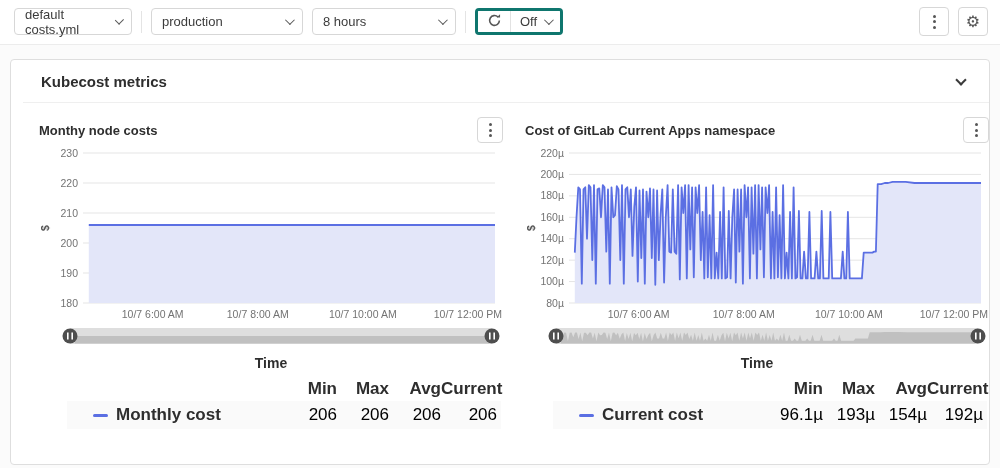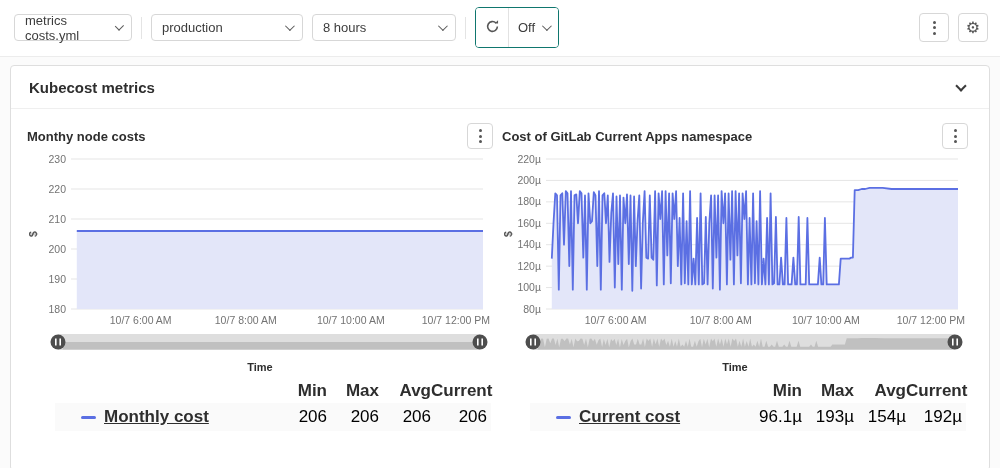--- a/index.html
+++ b/index.html
@@ -13,64 +13,64 @@
              background:#fff; border-bottom:1px solid #ececec; }
   .select {
     display:flex; align-items:center; justify-content:space-between;
     height:27px; padding:0 10px; background:#fff;
     border:1px solid #d7d7d7; border-radius:4px; cursor:pointer; color:#3c3c3c;
   }
   .select .chev { margin-left:10px; }
   .chev { width:7px; height:7px; border-right:1.6px solid #5a5a5a; border-bottom:1.6px solid #5a5a5a;
           transform:rotate(45deg) translateY(-2px); display:inline-block; }
   .vdiv { width:1px; height:22px; background:#e4e4e4; }
-  .btn-group { display:flex; align-items:stretch; height:41px; border:1px solid #0f766e;
+  .btn-group { display:flex; align-items:stretch; height:27px; border:3px solid #0f766e;
                border-radius:4px; overflow:hidden; background:#fff; }
   .btn-group .icon-btn { width:33px; display:flex; align-items:center; justify-content:center;
                border-right:1px solid #e2e2e2; cursor:pointer; background:#fff; }
   .btn-group .dd { display:flex; align-items:center; gap:7px; padding:0 9px; cursor:pointer; color:#3c3c3c; background:#fff; }
   .spacer { flex:1; }
   .sq-btn { width:30px; height:29px; border:1px solid #d7d7d7; border-radius:4px; background:#fff;
             display:flex; align-items:center; justify-content:center; cursor:pointer; }
   .kebab { display:flex; flex-direction:column; gap:2.5px; }
   .kebab i { width:3px; height:3px; border-radius:50%; background:#565656; }
   .gear-glyph { font-size:16px; color:#565656; line-height:1; }
   
-  .panel { margin:8px 10px 0 10px; background:#fff; border:1px solid #dedede; border-radius:4px;
-           height:406px; }
+  .panel { margin:14px 10px 0 10px; background:#fff; border:1px solid #dedede; border-radius:4px;
+           height:406px;padding-left:12px; }
   .panel-header { display:flex; align-items:center; justify-content:space-between;
                   padding:13px 18px 12px 18px; border-bottom:1px solid #efefef; cursor:pointer; }
   .panel-title { font-size:15px; font-weight:bold; color:#2e2e2e; }
   .panel-chev { width:8px; height:8px; border-right:2px solid #3a3a3a; border-bottom:2px solid #3a3a3a;
                 transform:rotate(45deg); margin-right:6px; margin-top:-4px; }
-  .charts-row { display:flex; gap:5px; padding:10px 12px 0 14px; }
+  .charts-row { display:flex; gap:18px; padding:10px 12px 0 14px; }
   .chart-col { width:470px; }
   .chart-head { display:flex; align-items:center; justify-content:space-between; padding:4px 2px 0 2px; height:30px;}
   .chart-title { font-size:13px; font-weight:bold; color:#2e2e2e; }
   .mini-kebab { width:26px; height:26px; border:1px solid #d7d7d7; border-radius:4px; background:#fff;
                 display:flex; align-items:center; justify-content:center; cursor:pointer; }
   .mini-kebab .kebab i{ width:3px; height:3px; }
   svg text { font-family:"Liberation Sans", sans-serif; }
   .brush-wrap { padding:0 0 0 24px; margin-top:2px; }
-  .time-label { text-align:center; font-size:11px; font-weight:bold; color:#2e2e2e; margin-top:6px; }
+  .time-label { text-align:center; font-size:14px; font-weight:bold; color:#2e2e2e; margin-top:6px; }
   
   .legend { margin:6px 4px 0 30px; font-size:17px; }
   .legend-head { display:flex; justify-content:flex-end; font-weight:bold; color:#2e2e2e; padding:2px 4px; }
   .legend-row  { display:flex; align-items:center; background:#fafafa; padding:4px 4px; }
-  .l-label { flex:1; display:flex; align-items:center; gap:8px; font-weight:bold; color:#2e2e2e; padding-left:22px;text-decoration:underline;}
+  .l-label { flex:1; display:flex; align-items:center; gap:8px; font-weight:bold; color:#2e2e2e; padding-left:22px;}
   .swatch { width:15px; height:3px; border-radius:2px; }
   .cell { width:52px; text-align:right; color:#000000; }
   .legend-head .cell { color:#2e2e2e; }
 </style>
 </head>
 <body>
 
 <div class="toolbar">
   <div class="select" style="width:118px">
-    <span>metrics costs.yml</span>
+    <span>default costs.yml</span>
     <span class="chev"></span>
   </div>
   <div class="vdiv"></div>
   <div class="select" style="width:152px">
     <span>production</span>
     <span class="chev"></span>
   </div>
   <div class="select" style="width:144px">
     <span>8 hours</span>
     <span class="chev"></span>

